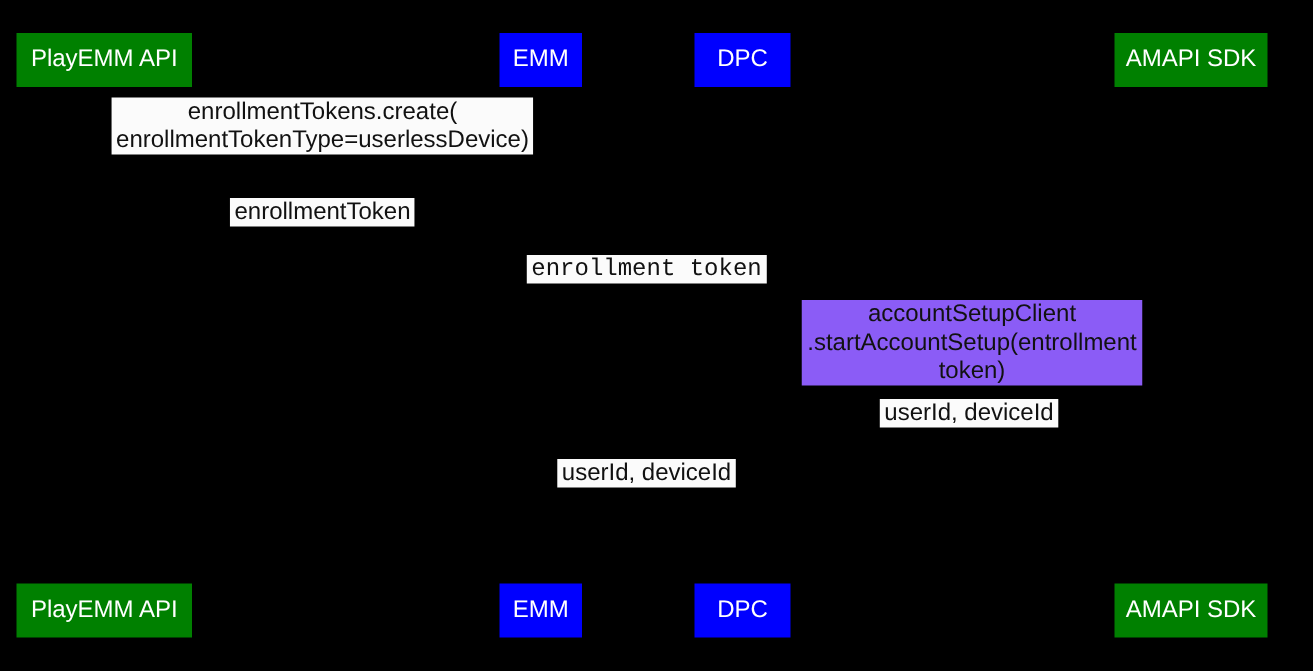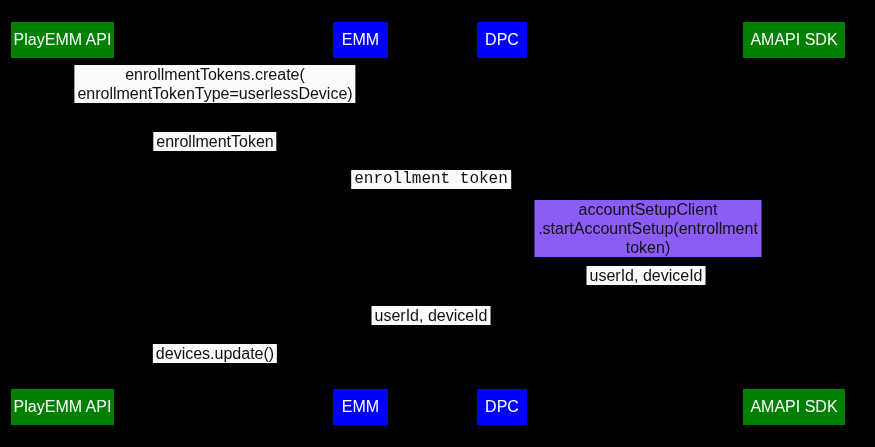--- a/index.html
+++ b/index.html
@@ -25,23 +25,23 @@
     display: flex;
     align-items: center;
     justify-content: center;
     color: #ffffff;
     font-size: 16px;
     line-height: 36px;
     white-space: nowrap;
   }
   .actor-row-top .actor { top: 22px; }
   .actor-row-bottom .actor { top: 389px; }
-  .pos-playemm { left: 11px;  width: 103px; }
+  .pos-playemm { left: 11px;  width: 117px; }
   .pos-emm     { left: 333px; width: 55px;  }
-  .pos-dpc     { left: 477px; width: 50px;  }
+  .pos-dpc     { left: 463px; width: 64px;  }
   .pos-amapi   { left: 743px; width: 102px; }
 
   .lifeline {
     position: absolute;
     top: 58px;
     width: 1px;
     height: 331px;
     background: #000000; 
   }
   .ll-playemm { left: 69px;  }
@@ -105,21 +105,20 @@
   <div class="arrow ar-7"></div>
 
   <div class="msg m-1" style="background-color: rgb(251, 251, 251); color: rgb(17, 17, 17);">enrollmentTokens.create(
 enrollmentTokenType=userlessDevice)</div>
   <div class="msg m-2" style="background-color: rgb(251, 251, 251); color: rgb(17, 17, 17);">enrollmentToken</div>
   <div class="msg m-3" style="background-color: rgb(251, 251, 251); color: rgb(17, 17, 17);">enrollment token</div>
   <div class="msg m-4" style="background-color: #8b5cf6; color: rgb(17, 17, 17);">accountSetupClient
 .startAccountSetup(entrollment token)</div>
   <div class="msg m-5" style="background-color: rgb(251, 251, 251); color: rgb(17, 17, 17);">userId, deviceId</div>
   <div class="msg m-6" style="background-color: rgb(251, 251, 251); color: rgb(17, 17, 17);">userId, deviceId</div>
-  <div class="msg m-7" style="background-color: rgb(251, 251, 251); color: rgb(17, 17, 17);">devices.update()</div>
 
   <div class="actor-row-bottom">
     <div class="actor pos-playemm" style="background-color: rgb(0, 128, 0);">PlayEMM API</div>
     <div class="actor pos-emm" style="background-color: rgb(0, 0, 255);">EMM</div>
     <div class="actor pos-dpc" style="background-color: rgb(0, 0, 255);">DPC</div>
     <div class="actor pos-amapi" style="background-color: rgb(0, 128, 0);">AMAPI SDK</div>
   </div>
 
 </div>
 

